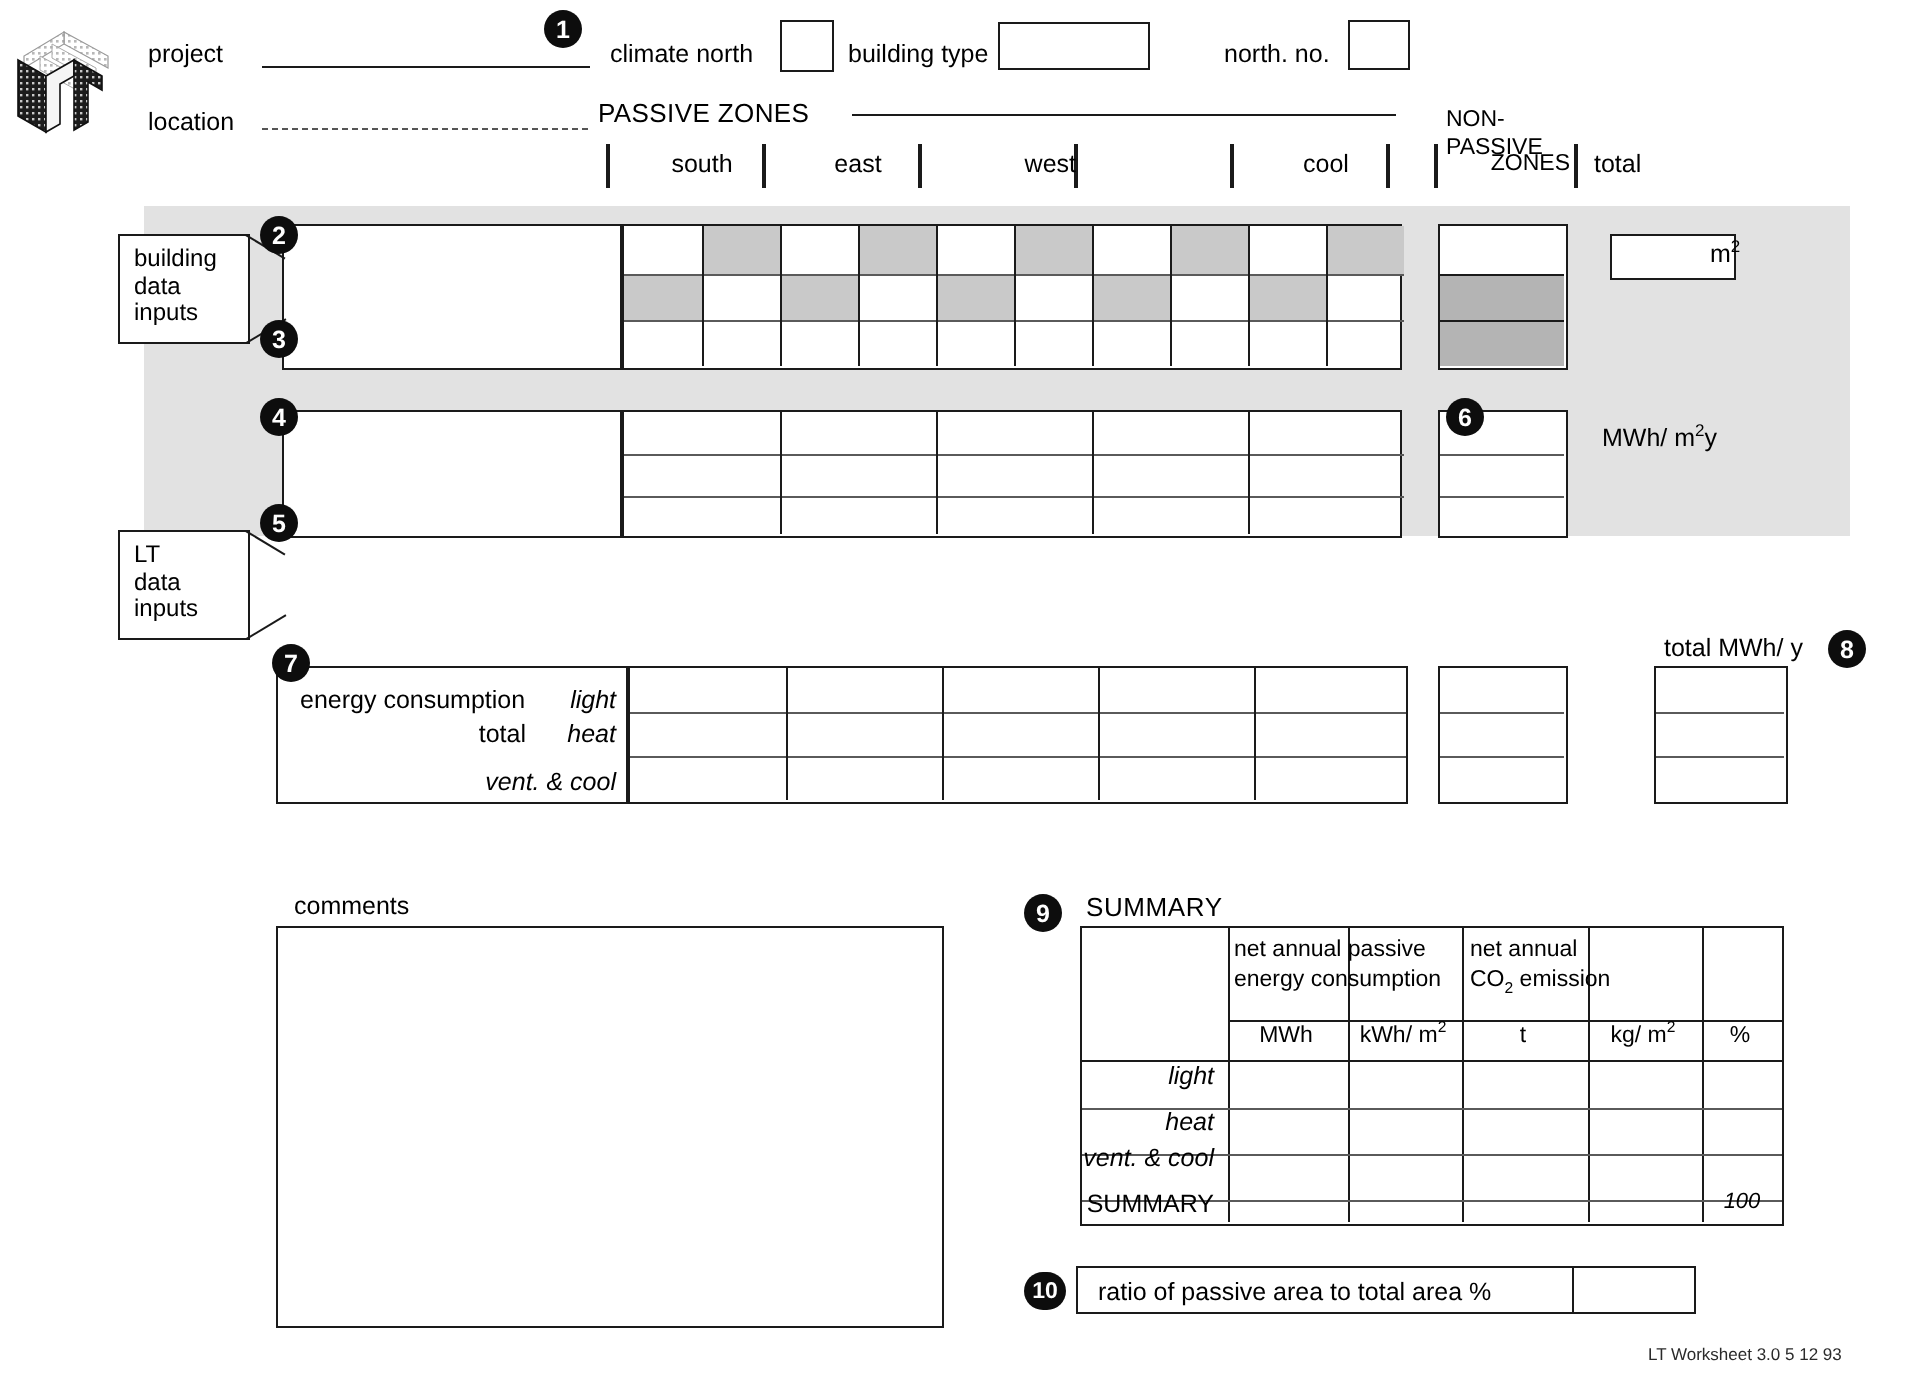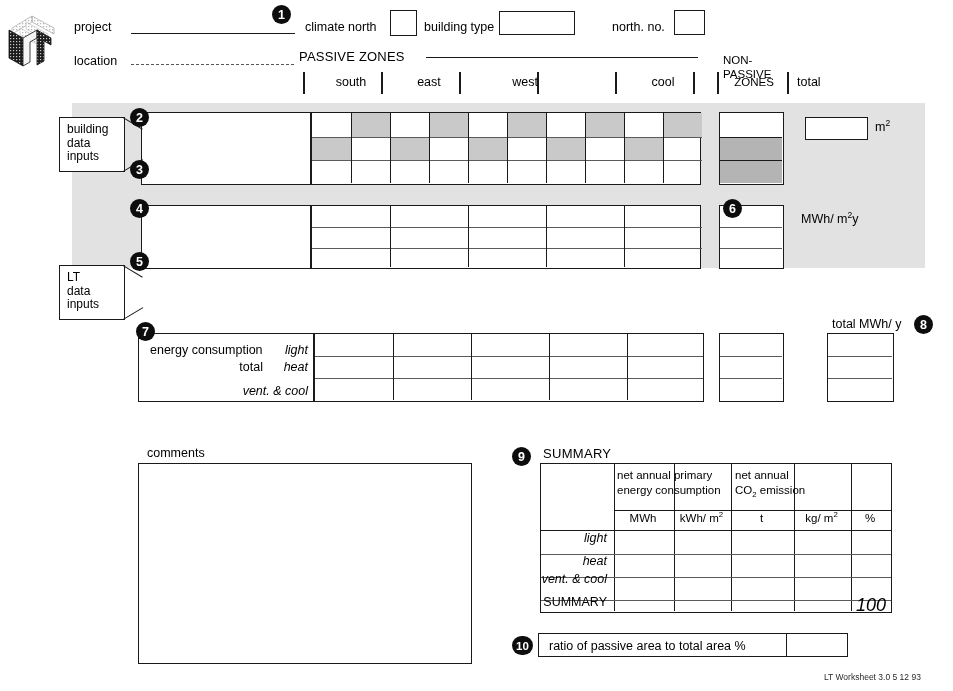--- a/index.html
+++ b/index.html
@@ -119,21 +119,21 @@
 <div class="hdr-sep" style="left:787px;top:72px;height:22px;"></div>
 
 <div class="abs lbl" style="left:320px;top:76px;width:62px;text-align:center;">south</div>
 <div class="abs lbl" style="left:398px;top:76px;width:62px;text-align:center;">east</div>
 <div class="abs lbl" style="left:476px;top:76px;width:62px;text-align:right;">west</div>
 <div class="abs lbl" style="left:554px;top:76px;width:62px;text-align:center;margin-top:27px;">north</div>
 <div class="abs lbl" style="left:632px;top:76px;width:62px;text-align:center;">cool</div>
 
 <div class="abs lbl-sm" style="left:723px;top:54px;width:62px;text-align:left;">NON-</div>
 <div class="abs lbl-sm" style="left:723px;top:68px;width:62px;text-align:left;">PASSIVE</div>
-<div class="abs lbl-sm" style="left:723px;top:76px;width:62px;text-align:center;">ZONES</div>
+<div class="abs lbl-sm" style="left:723px;top:76px;width:62px;text-align:right;">ZONES</div>
 
 <div class="abs lbl" style="left:797px;top:76px;">total</div>
 
 <div class="abs band" style="left:72px;top:103px;width:853px;height:165px;z-index:0;"></div>
 
 <div class="abs plate" style="left:59px;top:117px;width:66px;height:55px;z-index:10;">
   <div class="ptxt">
     <div>building</div>
     <div>data</div>
     <div>inputs</div>
@@ -178,21 +178,21 @@
 </div>
 
 <div class="grid" style="left:719px;top:112px;width:65px;height:73px;z-index:5;">
   <div class="gcell sh-dark" style="left:0;top:24px;width:62px;height:23px;"></div>
   <div class="gcell sh-dark" style="left:0;top:47px;width:62px;height:23px;"></div>
   <div class="hline dark" style="left:0;top:24px;width:62px;"></div>
   <div class="hline dark" style="left:0;top:47px;width:62px;"></div>
 </div>
 
 <div class="abs box" style="left:805px;top:117px;width:63px;height:23px;z-index:5;"></div>
-<div class="abs lbl" style="left:875px;top:121px;z-index:6;">m<sup>2</sup></div>
+<div class="abs lbl" style="left:855px;top:121px;z-index:6;">m<sup>2</sup></div>
 
 <div class="abs plate" style="left:59px;top:210px;width:66px;height:55px;z-index:10;">
   <div class="ptxt">
     <div>LT</div>
     <div>data</div>
     <div>inputs</div>
   </div>
   <div class="nose"></div>
 </div>
 
@@ -265,37 +265,37 @@
   <div class="vline" style="left:253px;top:0;height:147px;"></div>
   <div class="vline" style="left:310px;top:0;height:147px;"></div>
 
   <div class="hline dark" style="left:73px;top:46px;width:277px;"></div>
   <div class="hline dark" style="left:0;top:66px;width:350px;"></div>
   <div class="hline" style="left:0;top:90px;width:350px;"></div>
   <div class="hline" style="left:0;top:113px;width:350px;"></div>
   <div class="hline" style="left:0;top:136px;width:350px;"></div>
 </div>
 
-<div class="abs lbl-sm" style="left:617px;top:469px;">net annual primary</div>
+<div class="abs lbl-sm" style="left:617px;top:469px;">net annual passive</div>
 <div class="abs lbl-sm" style="left:617px;top:484px;">energy consumption</div>
 <div class="abs lbl-sm" style="left:735px;top:469px;">net annual</div>
 <div class="abs lbl-sm" style="left:735px;top:484px;">CO<sub>2</sub> emission</div>
 
 <div class="abs lbl-sm" style="left:613px;top:512px;width:60px;text-align:center;">MWh</div>
 <div class="abs lbl-sm" style="left:673px;top:512px;width:57px;text-align:center;">kWh/ m<sup>2</sup></div>
 <div class="abs lbl-sm" style="left:730px;top:512px;width:63px;text-align:center;">t</div>
 <div class="abs lbl-sm" style="left:793px;top:512px;width:57px;text-align:center;">kg/ m<sup>2</sup></div>
 <div class="abs lbl-sm" style="left:850px;top:512px;width:40px;text-align:center;">%</div>
 
 <div class="abs lbl ital" style="left:541px;top:532px;width:66px;text-align:right;">light</div>
 <div class="abs lbl ital" style="left:541px;top:555px;width:66px;text-align:right;">heat</div>
 <div class="abs lbl ital" style="left:518px;top:573px;width:89px;text-align:right;">vent. &amp; cool</div>
 <div class="abs lbl" style="left:541px;top:596px;width:66px;text-align:right;">SUMMARY</div>
 
-<div class="abs lbl ital" style="left:852px;top:596px;width:38px;text-align:center;font-size:18px;">100</div>
+<div class="abs lbl ital" style="left:852px;top:596px;width:38px;text-align:center;font-size:11px;">100</div>
 
 <div class="abs marker wide" style="left:512px;top:636px;">10</div>
 <div class="abs box" style="left:538px;top:633px;width:310px;height:24px;">
   <div class="abs lbl" style="left:10px;top:6px;">ratio of passive area to total area %</div>
   <div class="vline" style="left:247px;top:-1px;height:24px;"></div>
 </div>
 
 <div class="abs" style="left:824px;top:672px;font-size:8.5px;color:#2a2a2a;white-space:nowrap;">LT Worksheet 3.0 5 12 93</div>
 
 </body></html>

